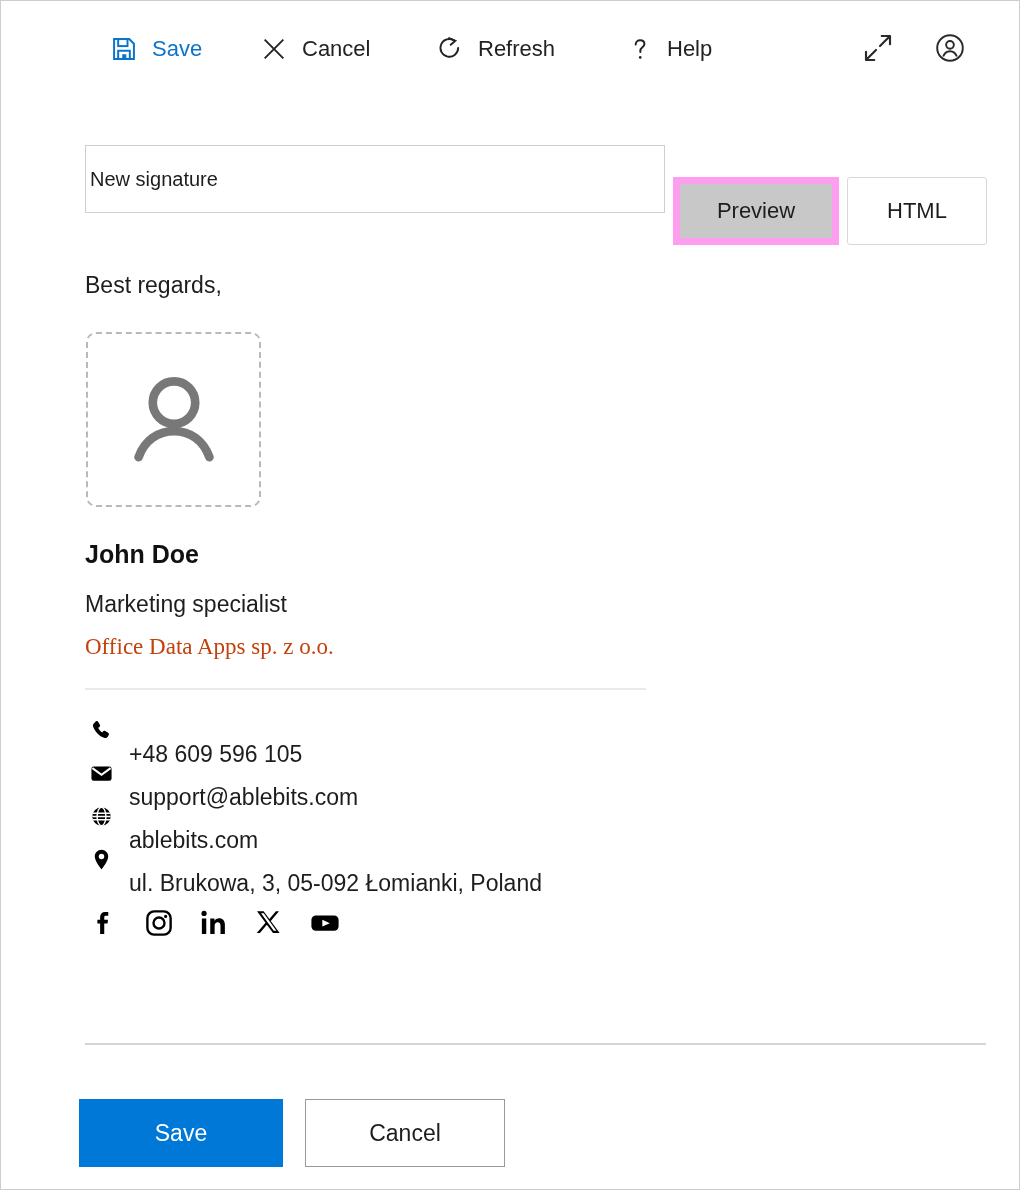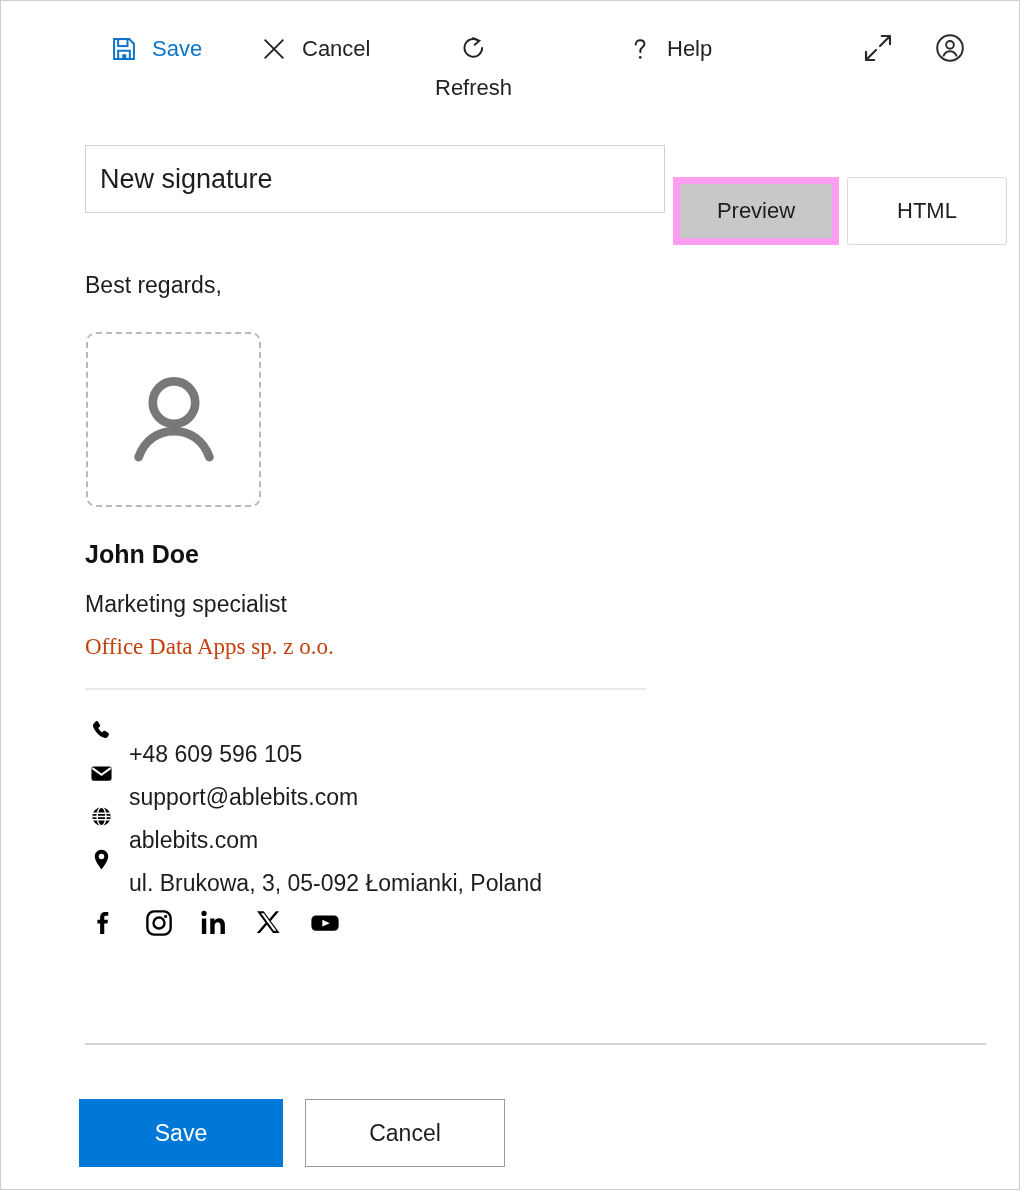--- a/index.html
+++ b/index.html
@@ -51,38 +51,38 @@
   .tb-label {
     font-size: 22px;
     line-height: 1;
     color: #222222;
     white-space: nowrap;
   }
   .tb-label.accent { color: #0c74ca; }
 
   .tb-save   { position: absolute; left: 98px;  top: 27px; }
   .tb-cancel { position: absolute; left: 248px; top: 27px; }
-  .tb-refresh{ position: absolute; left: 424px; top: 27px; flex-direction: column; }
+  .tb-refresh{ position: absolute; left: 424px; top: 27px; }
   .tb-help   { position: absolute; left: 614px; top: 27px; gap: 12px; }
   .tb-expand { position: absolute; left: 858px; top: 28px; width: 38px; height: 38px;
                display:flex; align-items:center; justify-content:center; cursor:pointer; }
   .tb-account{ position: absolute; left: 930px; top: 28px; width: 38px; height: 38px;
                display:flex; align-items:center; justify-content:center; cursor:pointer; }
 
   
   .name-input {
     position: absolute;
     left: 84px; top: 144px;
     width: 580px; height: 68px;
     border: 1px solid #cfcfcf;
     background: #ffffff;
     font-family: "Liberation Sans", sans-serif;
-    font-size: 27px;
-    color: #1d1d1d;
-    padding: 0 14px;
+    font-size: 20px;
+    color: #1d1d1d;
+    padding: 0 4px;
     outline: none;
   }
   .tab {
     position: absolute;
     top: 144px;
     height: 68px;
     display: flex;
     align-items: center;
     justify-content: center;
     font-size: 22px;
@@ -97,21 +97,21 @@
     left: 672px;
     width: 166px;
     background: #c8c8c8;
     border: none;
     outline: 7px solid #ff9ef0;
     outline-offset: -7px;
     border-radius: 0;
   }
   .tab-html {
     left: 846px;
-    width: 160px;
+    width: 140px;
     text-align: right;
   }
 
   
   .sig-greeting {
     position: absolute;
     left: 84px; top: 271px;
     font-size: 23px;
     color: #1d1d1d;
     text-align: right;

